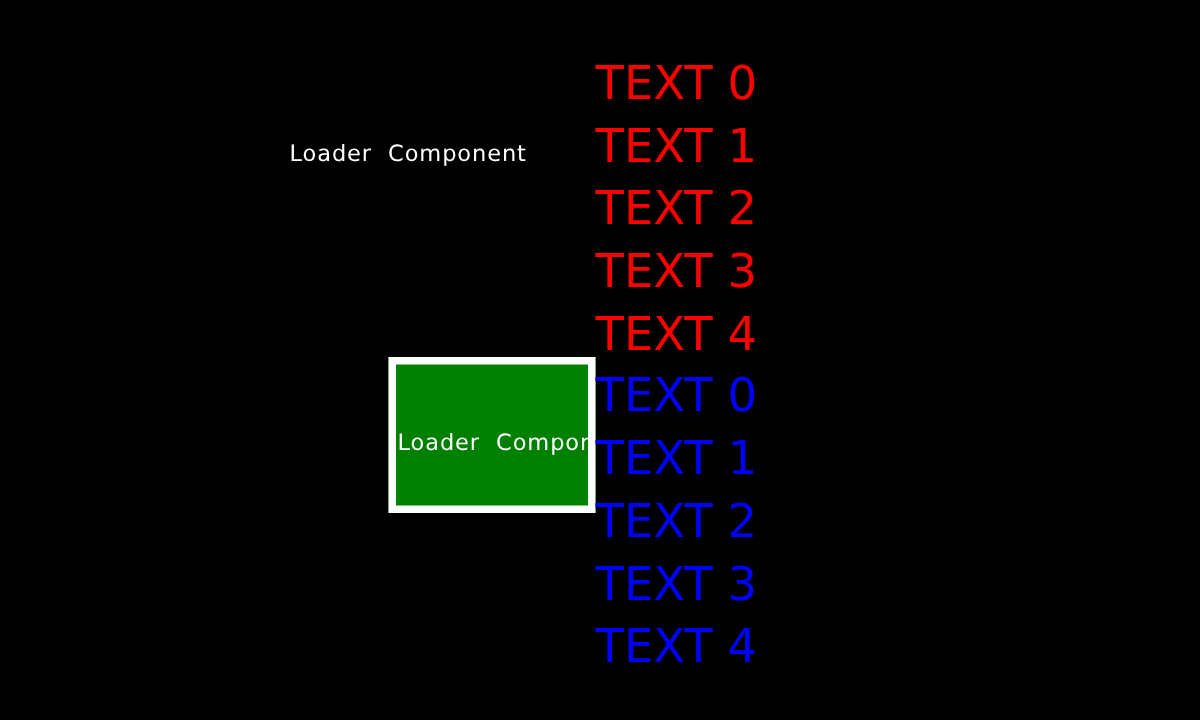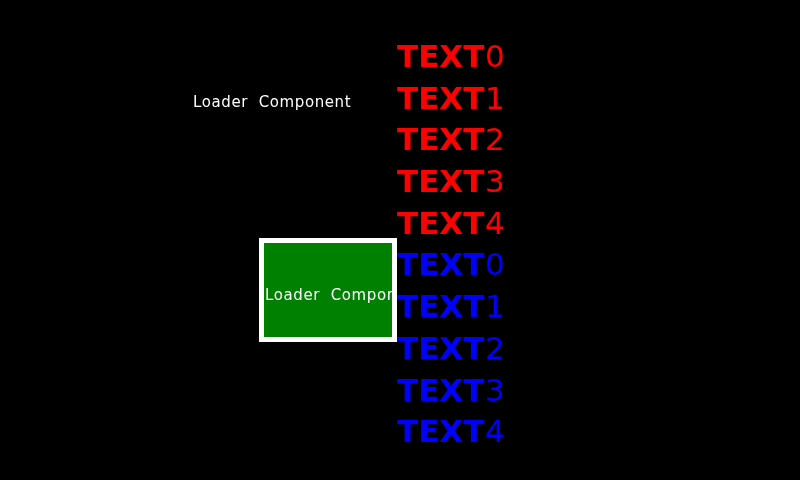--- a/index.html
+++ b/index.html
@@ -69,21 +69,20 @@
   .text-row {
     height: 41.7px;
     font-size: 31px;
     line-height: 41.7px;
     white-space: pre;
     letter-spacing: 0px;
   }
   .text-row .word {
     display: inline-block;
     width: 88px;
-    font-weight: bold;
   }
   .text-row.red   { color: #ff0000; }
   .text-row.blue  { color: #0000ff; }
 </style>
 </head>
 <body>
 
 <div id="screen">
 
   <div class="loader-label-top">Loader  Component</div>

